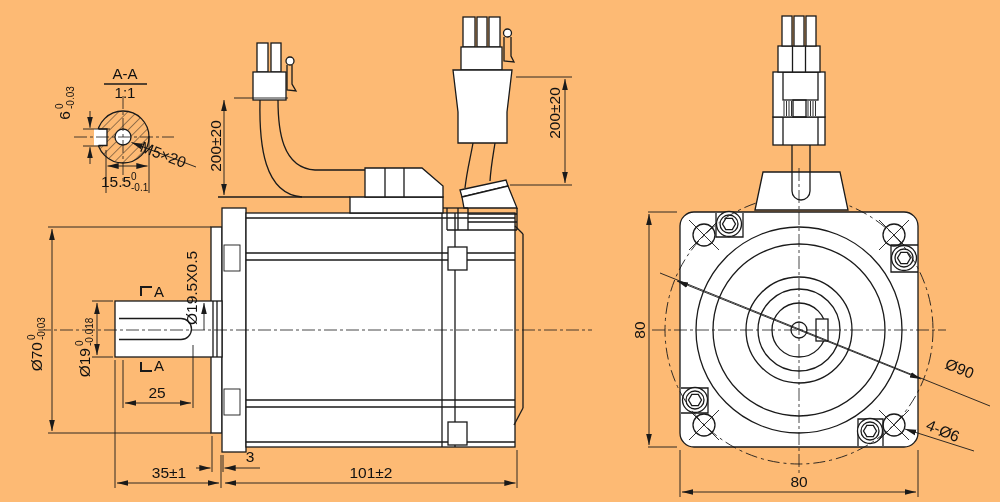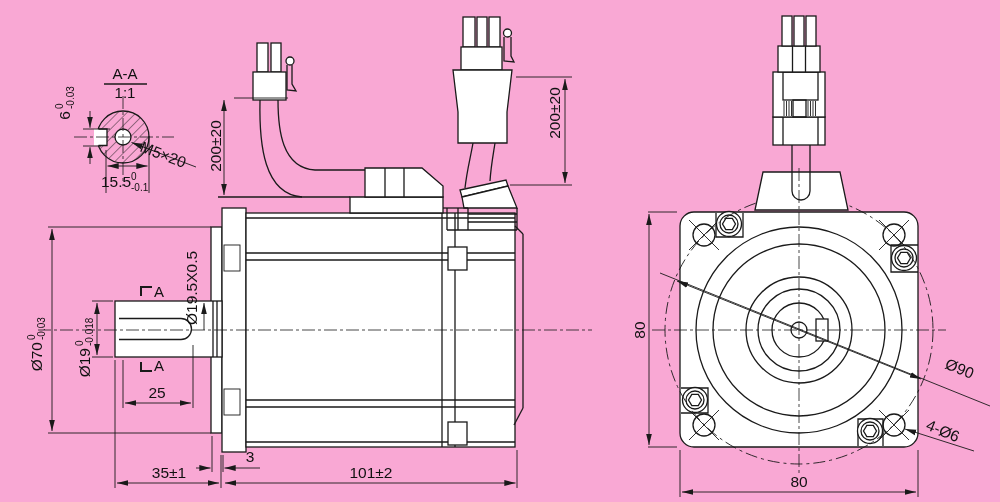--- a/index.html
+++ b/index.html
@@ -1,16 +1,16 @@
 <!DOCTYPE html>
 <html><head>
 <meta charset="utf-8">
 <style>
   html,body{margin:0;padding:0;background:#ffffff;}
-  .stage{position:relative;width:1000px;height:502px;background:#f9a8d4;overflow:hidden;}
+  .stage{position:relative;width:1000px;height:502px;background:#fdba74;overflow:hidden;}
   svg{display:block;}
   svg text{font-family:"Liberation Sans", sans-serif;fill:#111111;font-size:15.5px;}
   svg text.tol{font-size:10px;}
   svg text.ttl{font-size:15px;}
   .ln{stroke:#1a1a1a;stroke-width:1.3;fill:none;}
   .lnf{stroke:#1a1a1a;stroke-width:1.3;fill:#ffffff;}
   .thin{stroke:#1a1a1a;stroke-width:0.9;fill:none;}
   .cl{stroke:#1a1a1a;stroke-width:0.8;fill:none;stroke-dasharray:13 3 3 3;}
   .bolt{stroke:#1a1a1a;stroke-width:0.9;fill:none;stroke-dasharray:12 4 3 4;}
   .mk{stroke:#1a1a1a;stroke-width:2;fill:none;}

